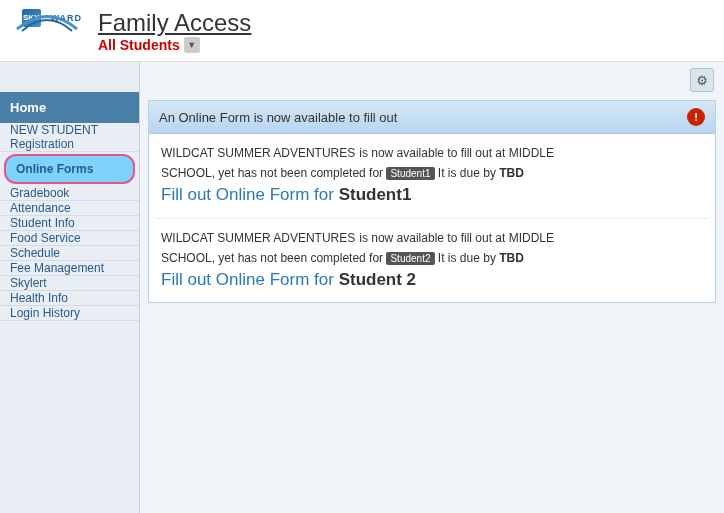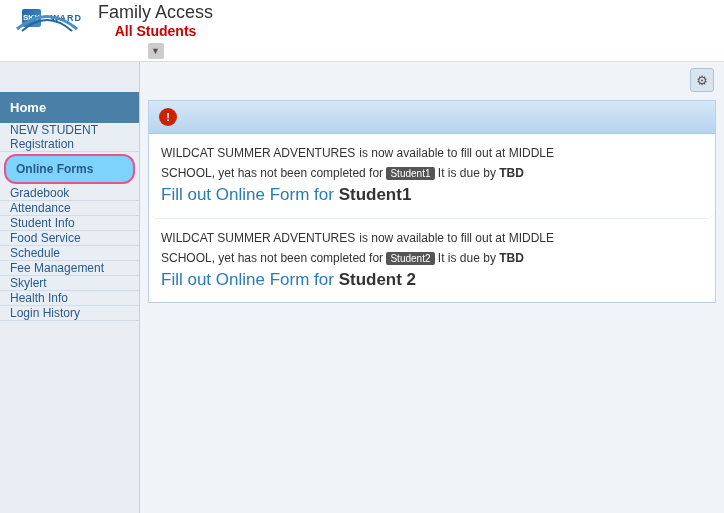--- a/index.html
+++ b/index.html
@@ -42,29 +42,29 @@
       position: absolute;
       top: 0; left: 0;
       width: 70px;
       height: 24px;
     }
     .header-text {
       display: flex;
       flex-direction: column;
     }
     .header-title {
-      font-size: 18px;
+      font-size: 24px;
       color: #333;
       font-weight: normal;
+      text-decoration: underline;
     }
     .header-subtitle {
       display: flex;
       align-items: center;
       gap: 4px;
-      flex-direction: column;
     }
     .header-subtitle-text {
       font-size: 14px;
       color: #cc0000;
       font-weight: bold;
     }
     .dropdown-arrow {
       width: 16px;
       height: 16px;
       background: #ccc;
@@ -263,20 +263,21 @@
     <div class="sidebar-item">Health Info</div>
     <div class="sidebar-item">Login History</div>
   </div>
 
   <div class="content-area">
 
     <div class="gear-btn">⚙</div>
 
     <div class="notification-panel">
       <div class="notification-header">
+        <span class="notification-header-text">An Online Form is now available to fill out</span>
         <div class="alert-icon">!</div>
       </div>
 
       <div class="notification-item">
         <div class="notif-line1">
           <span style="font-weight:normal;">WILDCAT SUMMER ADVENTURES</span>
           <span>is now available to fill out at MIDDLE</span>
         </div>
         <div>
           <span>SCHOOL, yet has not been completed for </span>

